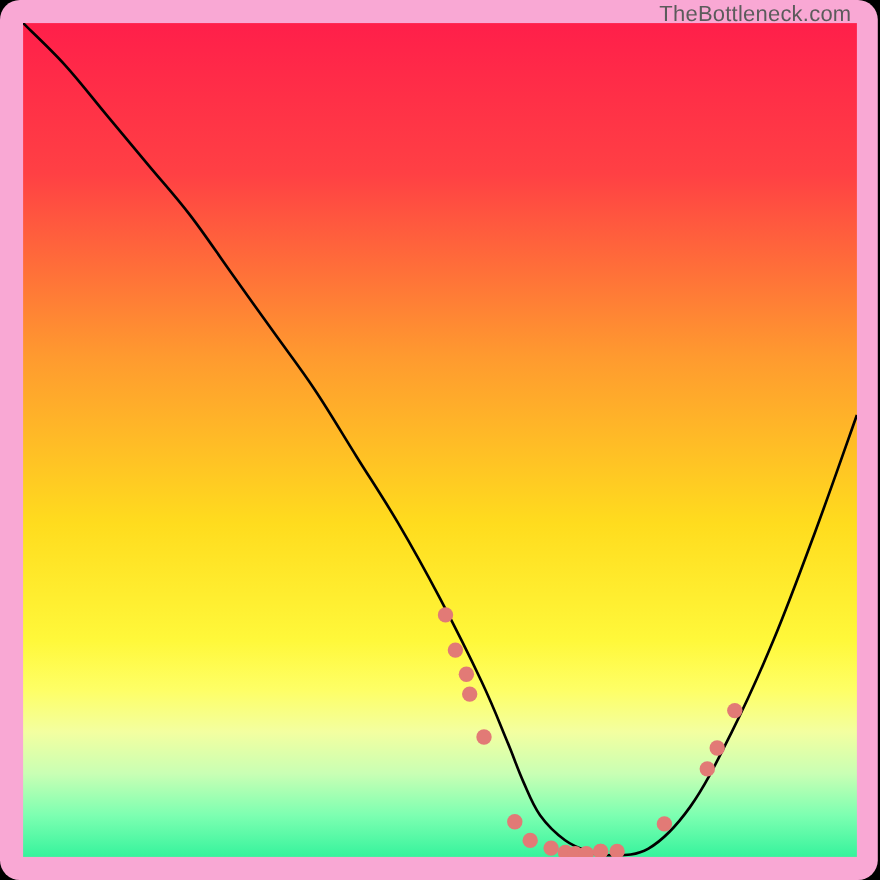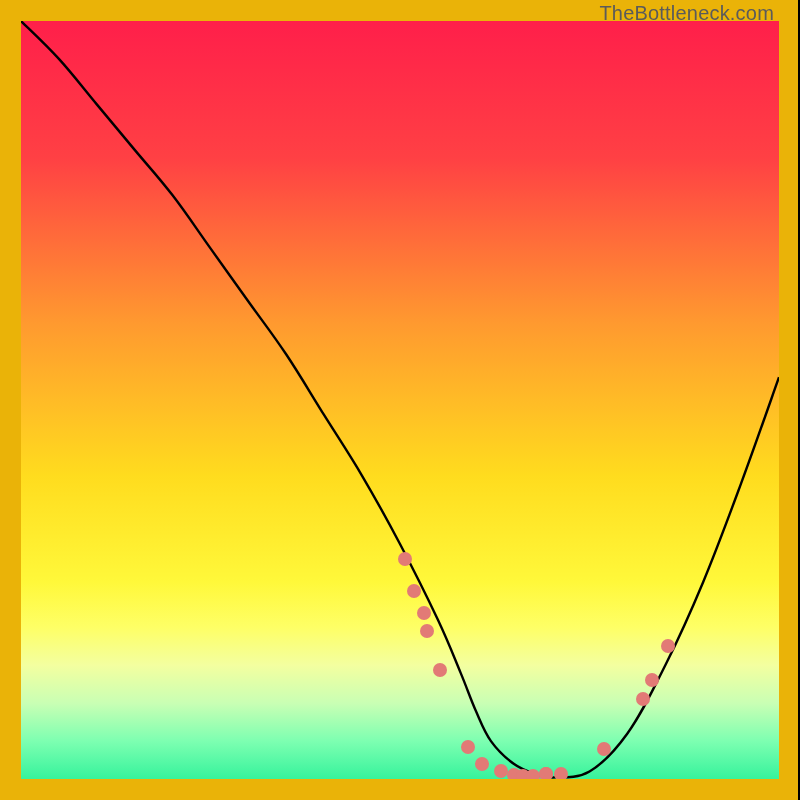--- a/index.html
+++ b/index.html
@@ -1,21 +1,22 @@
 <!DOCTYPE html>
 <html><head>
 <meta charset="utf-8">
 <style>
   * { margin: 0; padding: 0; box-sizing: border-box; }
   html, body { width: 800px; height: 800px; background: #000; overflow: hidden; }
   .canvas {
     position: absolute;
     left: 0; top: 0;
     width: 798px; height: 800px;
-    background: #eab308;
+    background: #f9a8d4;
+    border-radius: 18px;
   }
   .plot-area {
     position: absolute;
     left: 21px;
     top: 21px;
     width: 758px;
     height: 758px;
     overflow: hidden;
   }
   .gradient {

